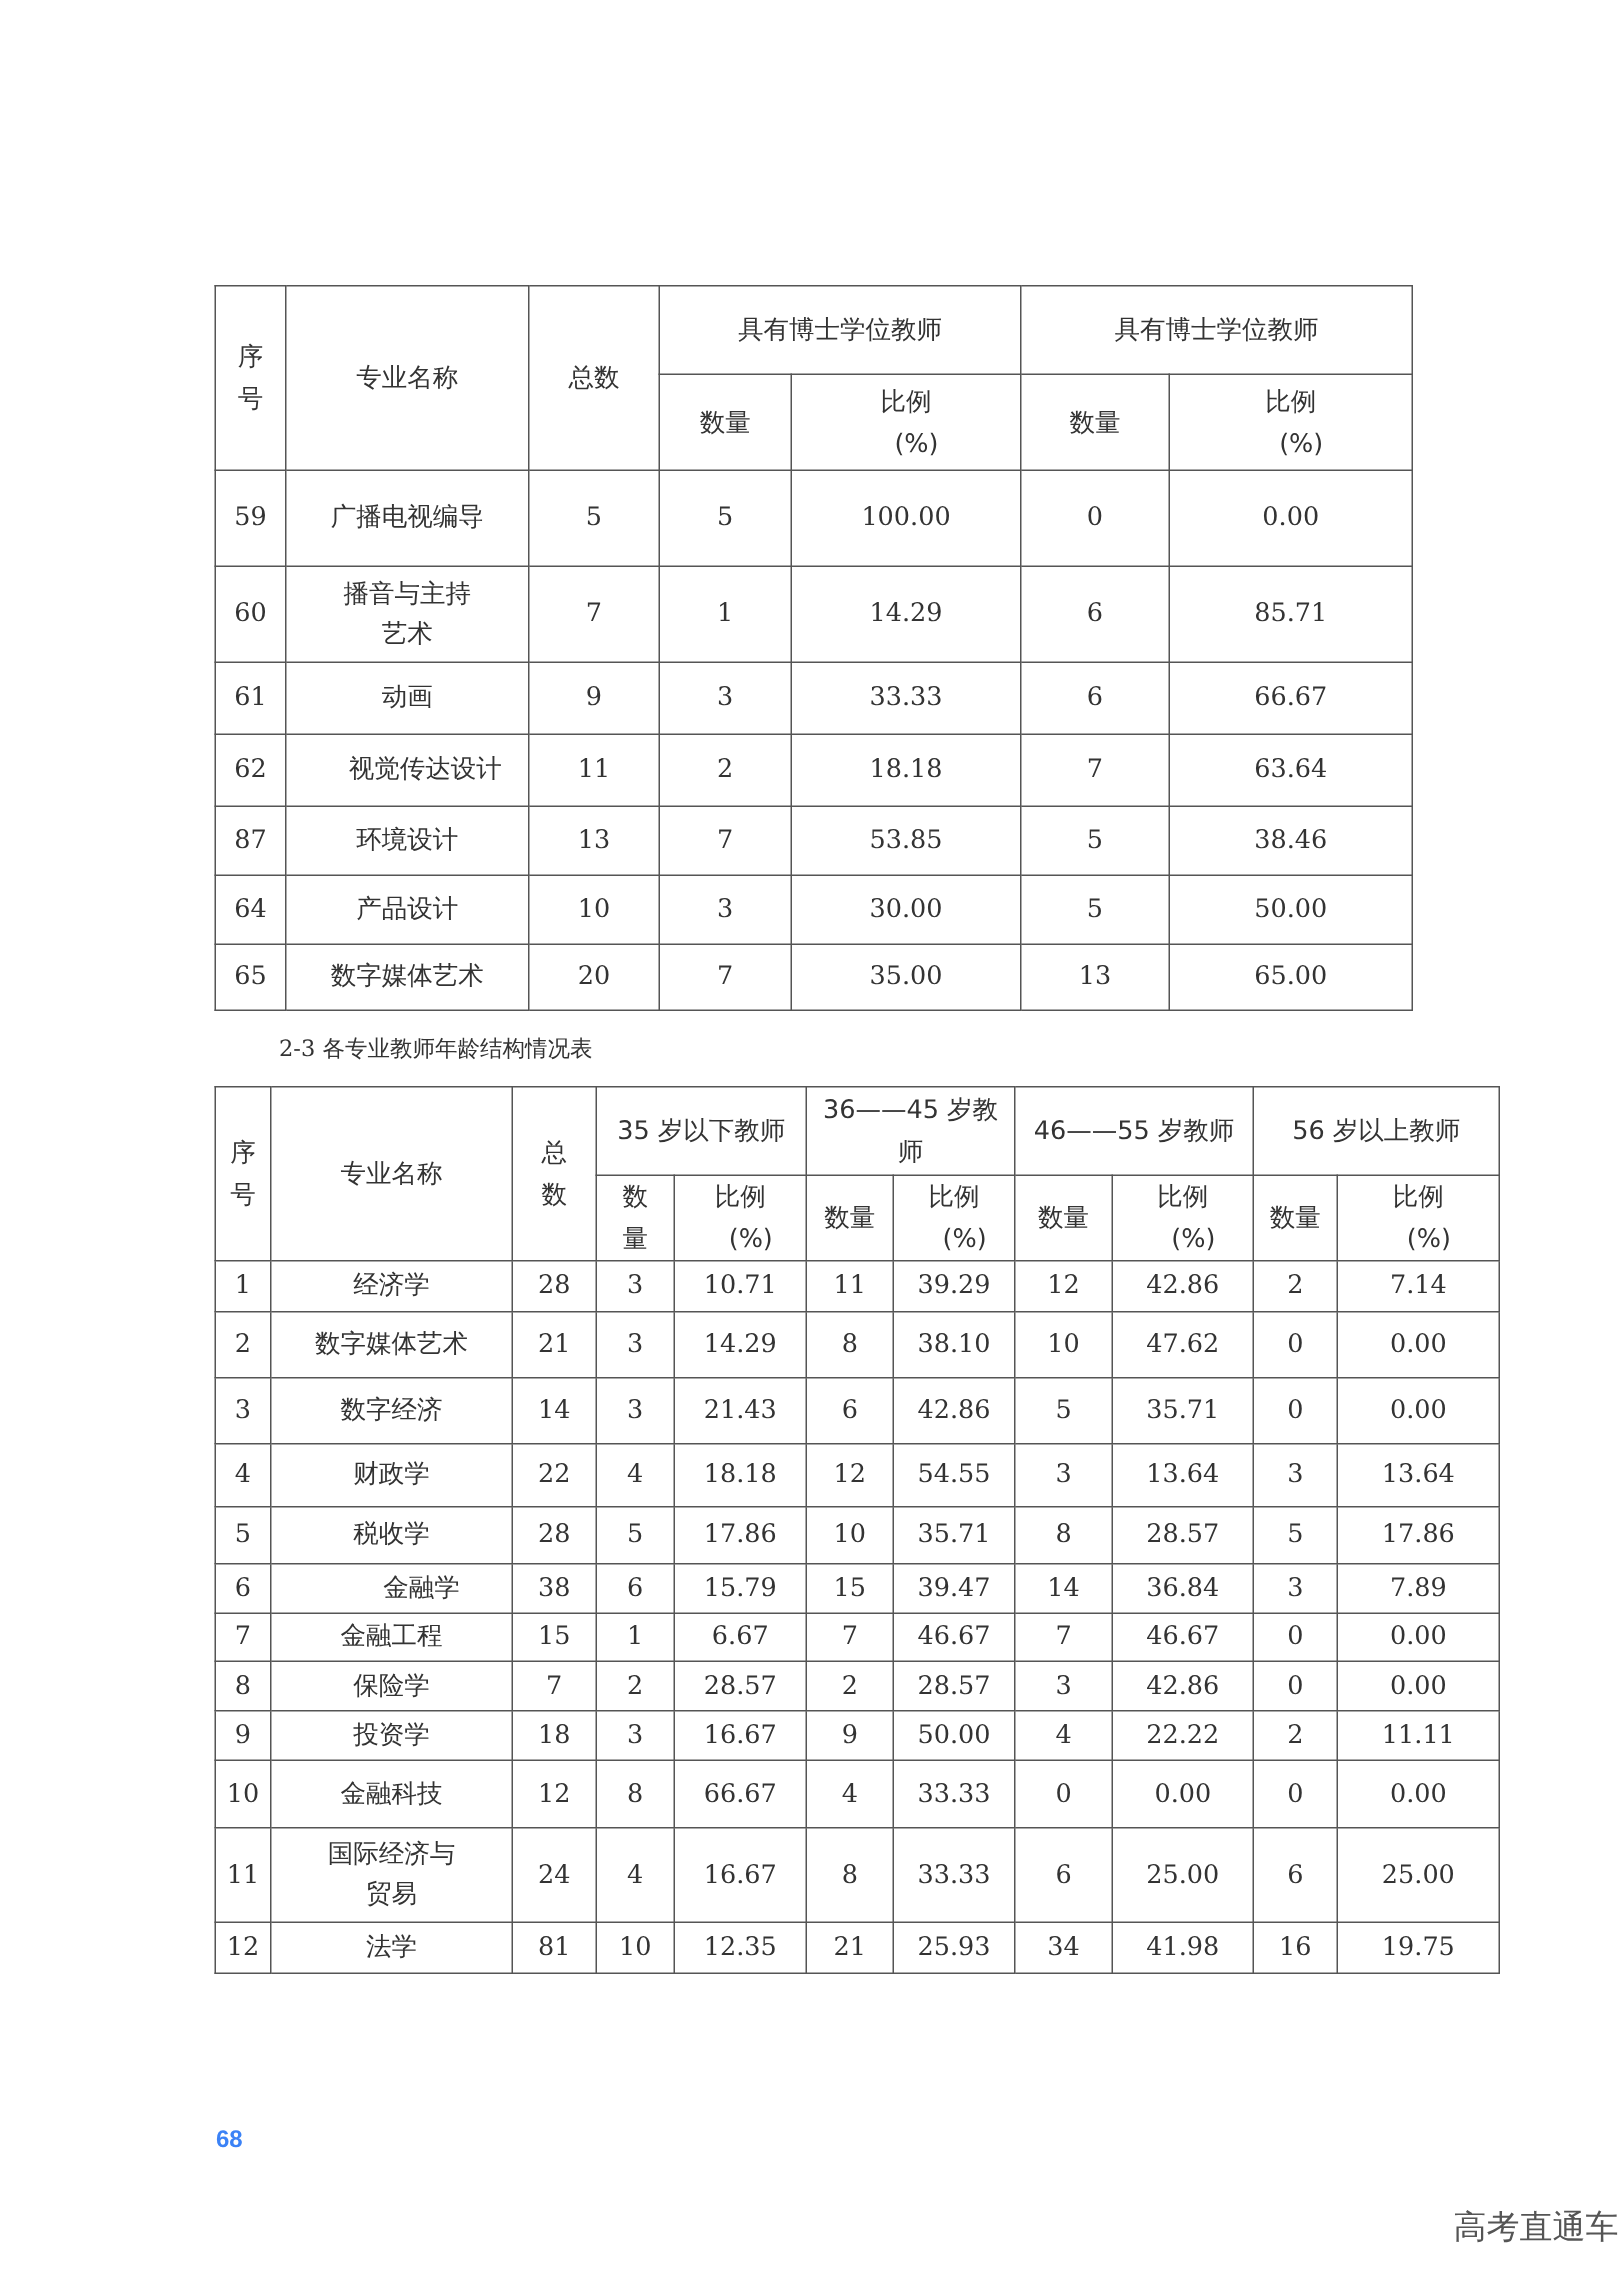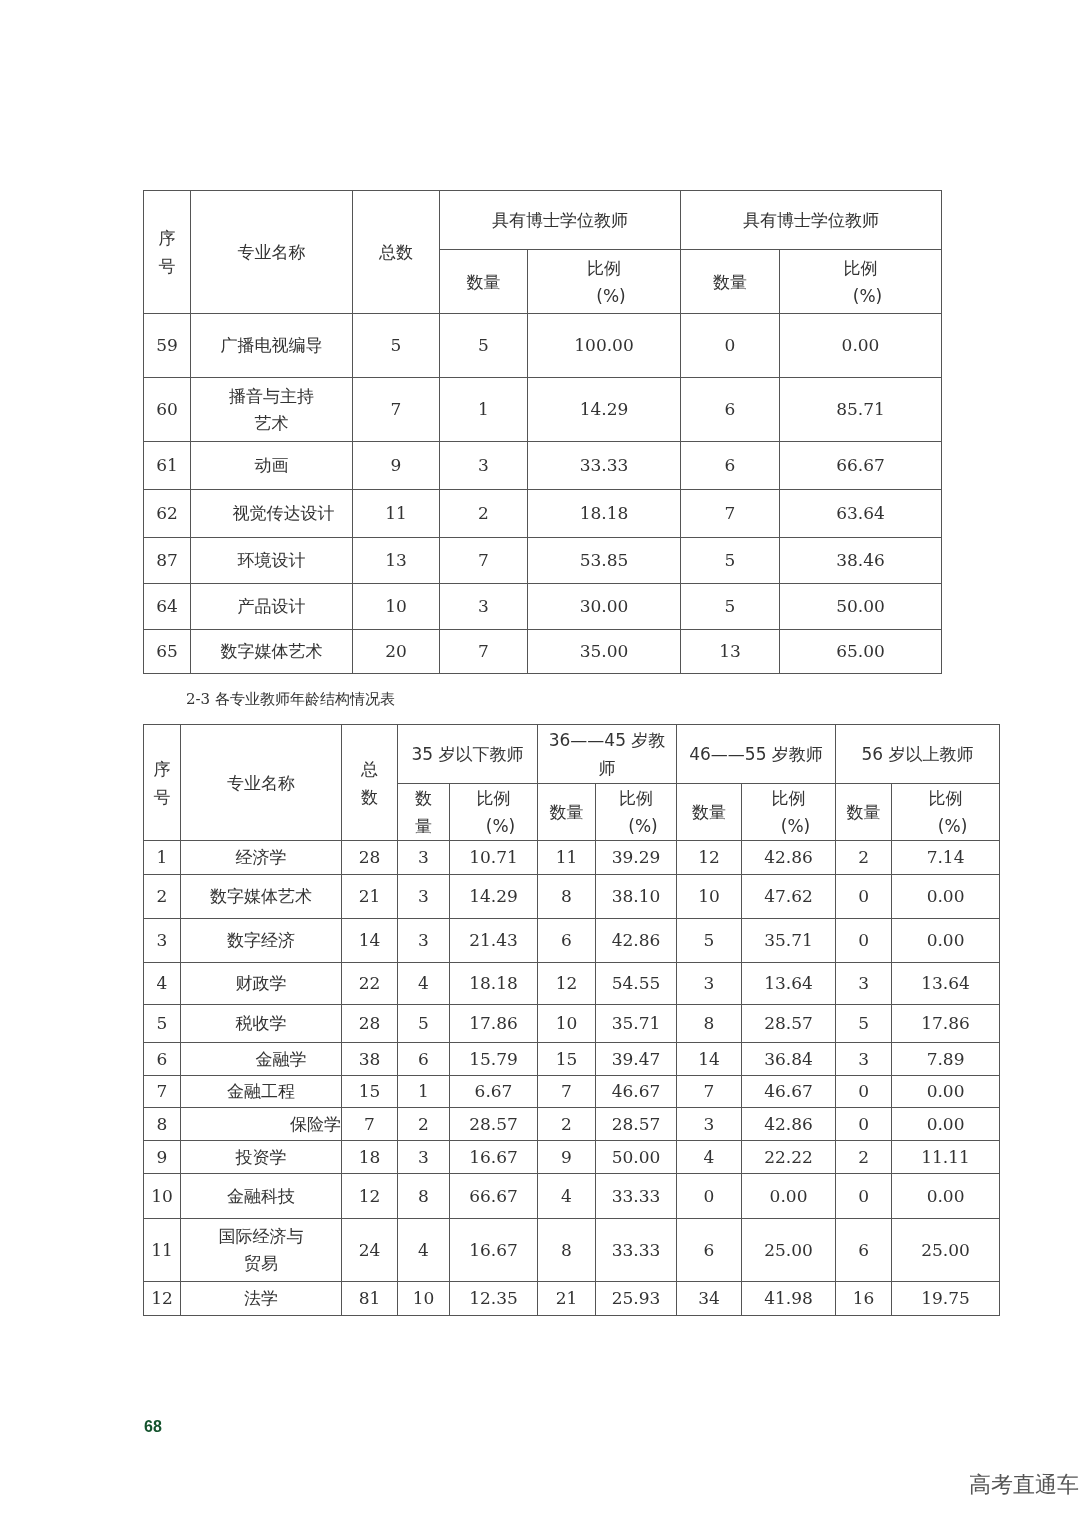--- a/index.html
+++ b/index.html
@@ -8,21 +8,21 @@
   table { border-collapse:collapse; position:absolute; table-layout:fixed; }
   td, th { border:1.5px solid #555; text-align:center; vertical-align:middle; padding:0;
            font-weight:normal; color:#333; }
   th { font-family:"DejaVu Sans","Liberation Sans",sans-serif; font-size:17px; line-height:28px; }
   td { font-size:17px; line-height:27px; }
   td.name { font-family:"DejaVu Sans","Liberation Sans",sans-serif; font-size:17px; }
   #t1 { left:143px; top:190px; width:798px; }
   #t2 { left:143px; top:724px; width:856px; }
   .caption { position:absolute; left:186px; top:690px; font-size:15px; color:#333; }
   .page-num { position:absolute; left:144px; top:1418px; font-size:16px;
-              font-family:"Liberation Sans",sans-serif; font-weight:bold; color:#14532d; }
+              font-family:"Liberation Sans",sans-serif; font-weight:bold; color:#3b82f6; }
   .watermark { position:absolute; left:941px; top:1470px; font-size:22px;
                font-family:"DejaVu Sans","Liberation Sans",sans-serif; color:#555;margin-left:28px; }
   .pct { display:block; }
 </style>
 </head>
 <body>
 
 <table id="t1">
   <colgroup>
     <col style="width:47px">
@@ -263,21 +263,21 @@
         <td>6.67</td>
         <td>7</td>
         <td>46.67</td>
         <td>7</td>
         <td>46.67</td>
         <td>0</td>
         <td>0.00</td>
       </tr>
       <tr style="height: 33px;">
         <td>8</td>
-        <td class="name" style="white-space: pre-line; text-align: right;">保险学</td>
+        <td class="name" style="white-space: pre-line;">保险学</td>
         <td>7</td>
         <td>2</td>
         <td>28.57</td>
         <td>2</td>
         <td>28.57</td>
         <td>3</td>
         <td>42.86</td>
         <td>0</td>
         <td>0.00</td>
       </tr>

